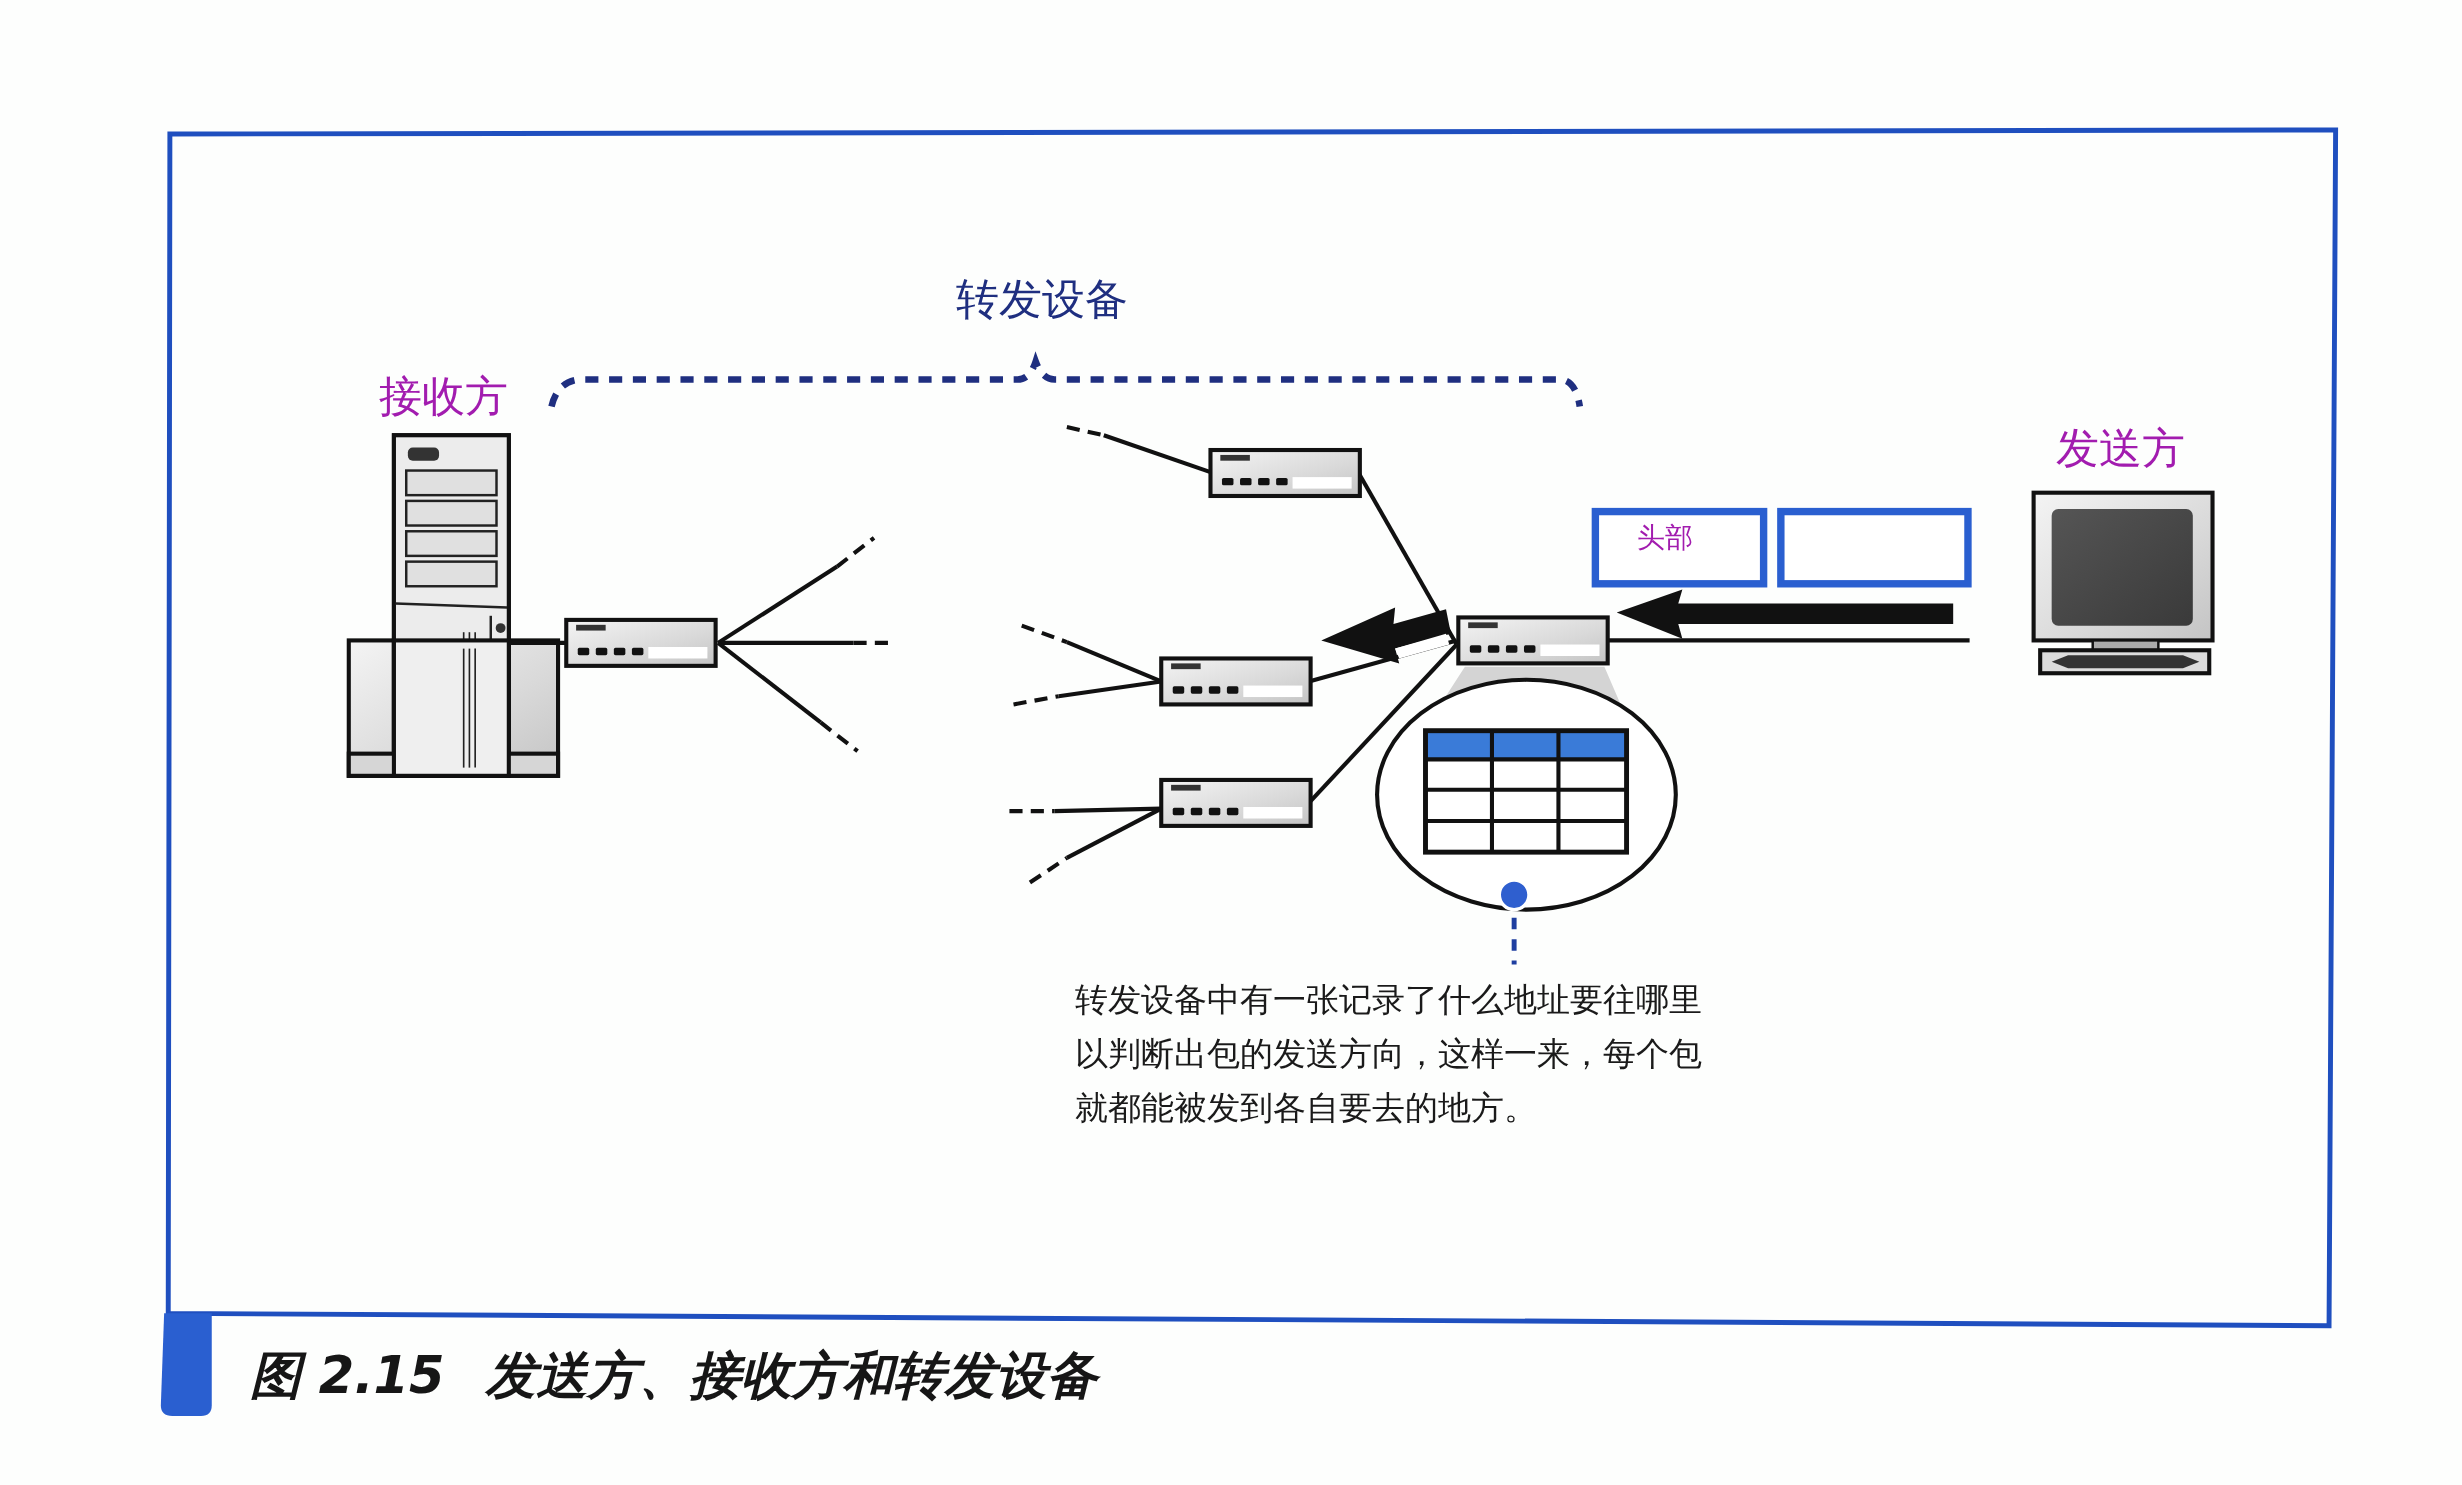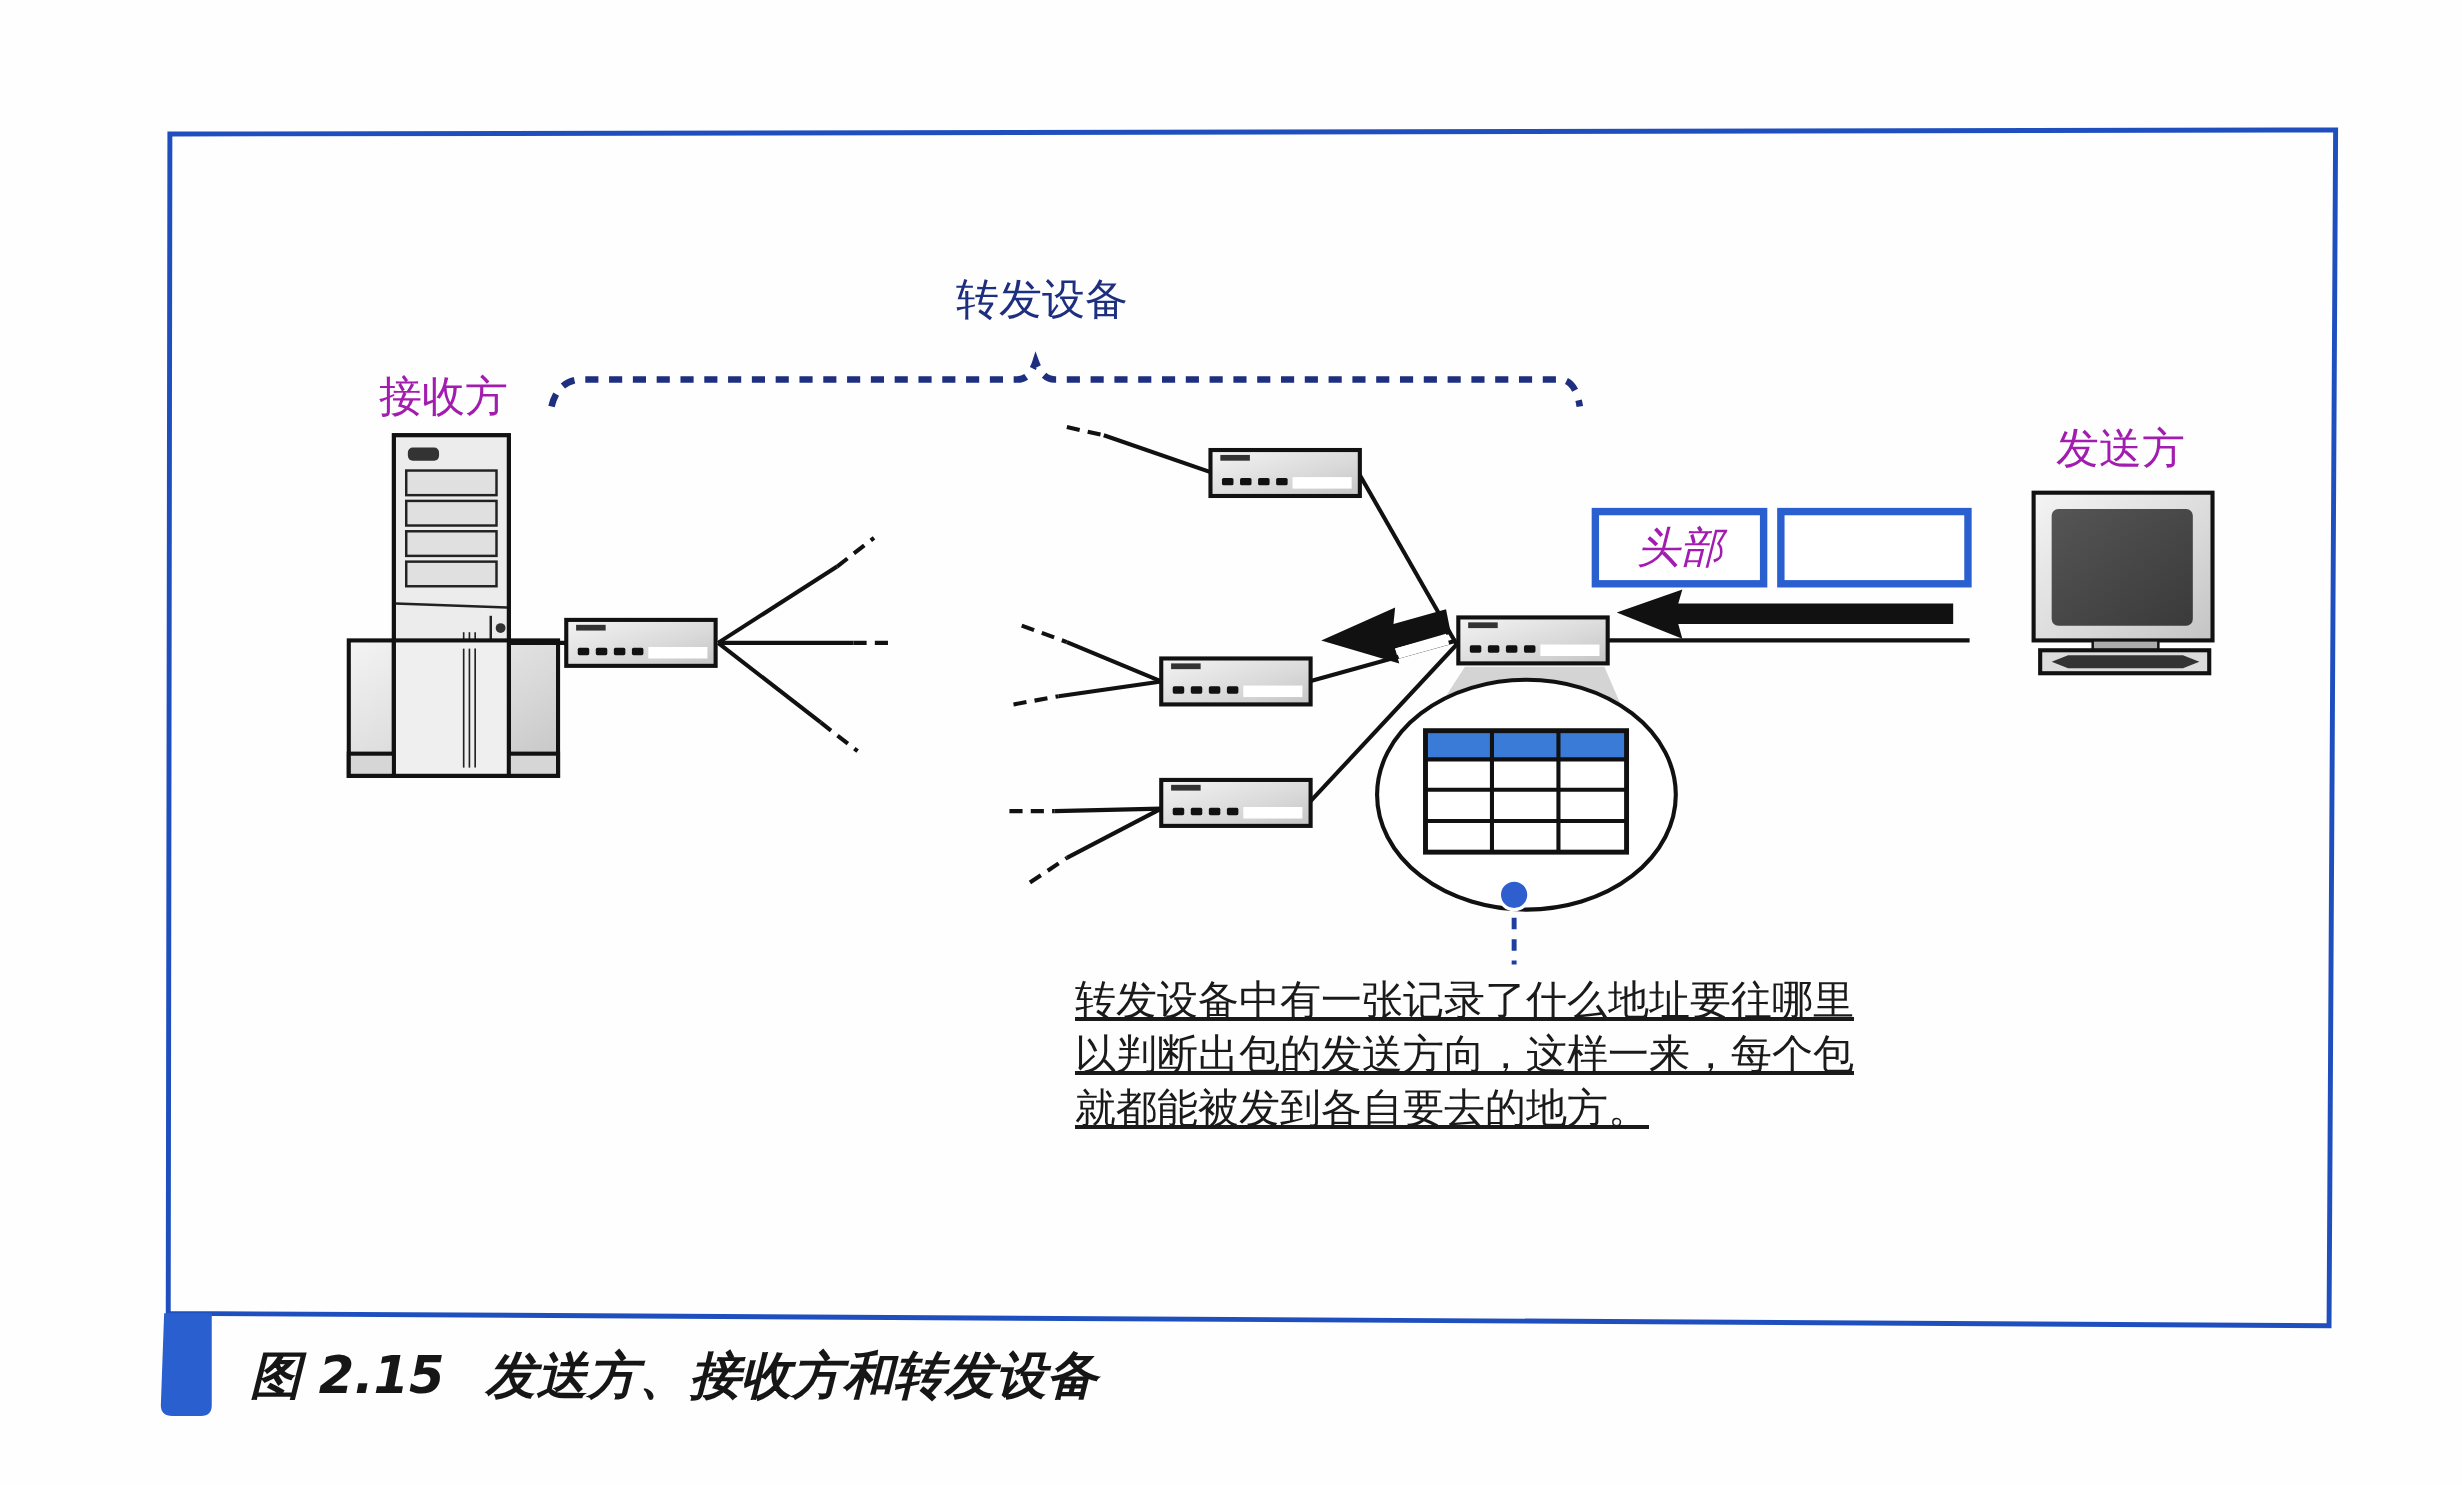--- a/index.html
+++ b/index.html
@@ -3,23 +3,23 @@
 <meta charset="utf-8">
 <style>
   html, body { margin: 0; padding: 0; background: #fdfefd; }
   body { width: 2462px; height: 1486px; position: relative; overflow: hidden;
          font-family: "DejaVu Sans", "Liberation Sans", sans-serif; }
   #figure { position: absolute; left: 0; top: 0; width: 2462px; height: 1486px; }
   .label { position: absolute; font-family: "DejaVu Sans", sans-serif; color: #a21caf; white-space: nowrap; }
   #lbl-forward { left: 956px; top: 271px; font-size: 43px; color: #1f2f80; }
   #lbl-receiver { left: 379px; top: 368px; font-size: 43px; }
   #lbl-sender { left: 2056px; top: 420px; font-size: 43px; }
-  #lbl-header { left: 1637px; top: 519px; font-size: 43px; font-style: italic; }
-  #desc { position: absolute; left: 1075px; top: 973px; width: 895px; font-size: 41px; line-height: 54px;
-          color: #1a1a1a; font-family: "DejaVu Sans", sans-serif; text-decoration: underline; }
+  #lbl-header { left: 1637px; top: 519px; font-size: 28px; }
+  #desc { position: absolute; left: 1075px; top: 973px; width: 895px; font-size: 33px; line-height: 54px;
+          color: #1a1a1a; font-family: "DejaVu Sans", sans-serif; }
   #desc div { white-space: nowrap; }
   #caption { position: absolute; left: 250px; top: 1342px; font-size: 51px; font-weight: bold; color: #161616;
              font-family: "DejaVu Sans", sans-serif; white-space: nowrap; font-style: italic; }
   #caption .num { margin-right: 41px; }
 </style>
 </head>
 <body>
 
 <svg id="figure" viewBox="0 0 3000 1810" xmlns="http://www.w3.org/2000/svg">
   <defs>

